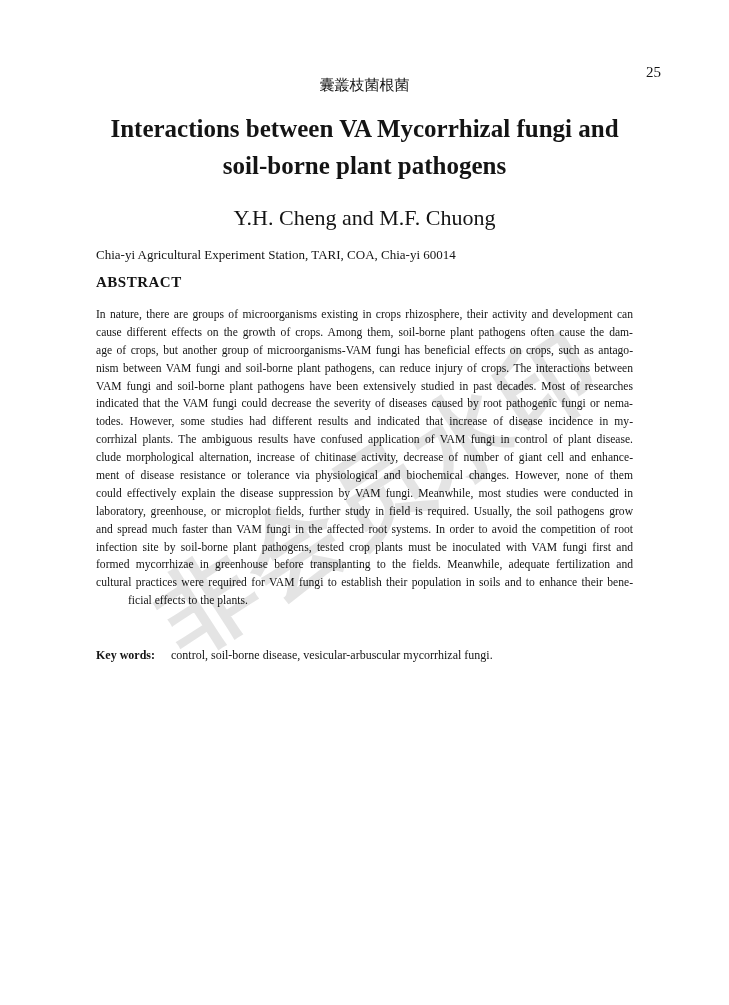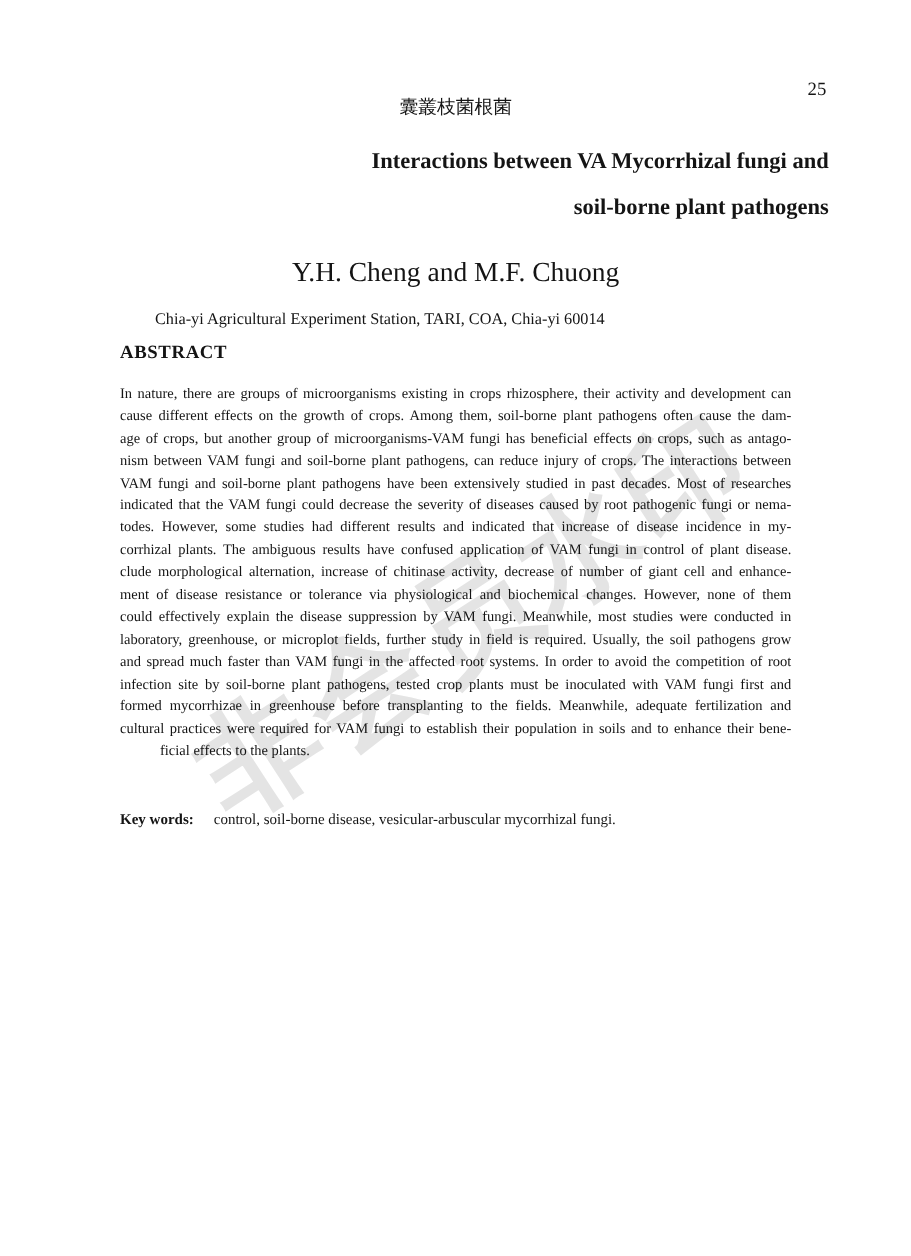--- a/index.html
+++ b/index.html
@@ -26,30 +26,29 @@
   .layer{position:absolute;left:0;top:0;width:585px;height:1005px;z-index:1;}
   .running-head{
     position:absolute;left:96px;top:76px;width:537px;
     text-align:center;font-size:15px;
   }
   .page-number{
     position:absolute;left:646px;top:64px;font-size:15px;
   }
   .title{
     position:absolute;left:66px;top:110px;width:597px;
-    text-align:right;font-size:18px;font-weight:bold;line-height:37px;
+    text-align:center;font-size:25px;font-weight:bold;line-height:37px;
   }
   .authors{
     position:absolute;left:96px;top:205px;width:537px;
     text-align:center;font-size:22px;
   }
   .affiliation{
     position:absolute;left:96px;top:247px;width:537px;
     font-size:13px;
-    margin-left:28px;
   }
   .abstract-heading{
     position:absolute;left:96px;top:274px;width:537px;
     font-size:15px;font-weight:bold;letter-spacing:0.5px;
   }
   .abstract{
     position:absolute;left:96px;top:306px;width:537px;
     font-size:11.6px;
   }
   .abstract .line{

